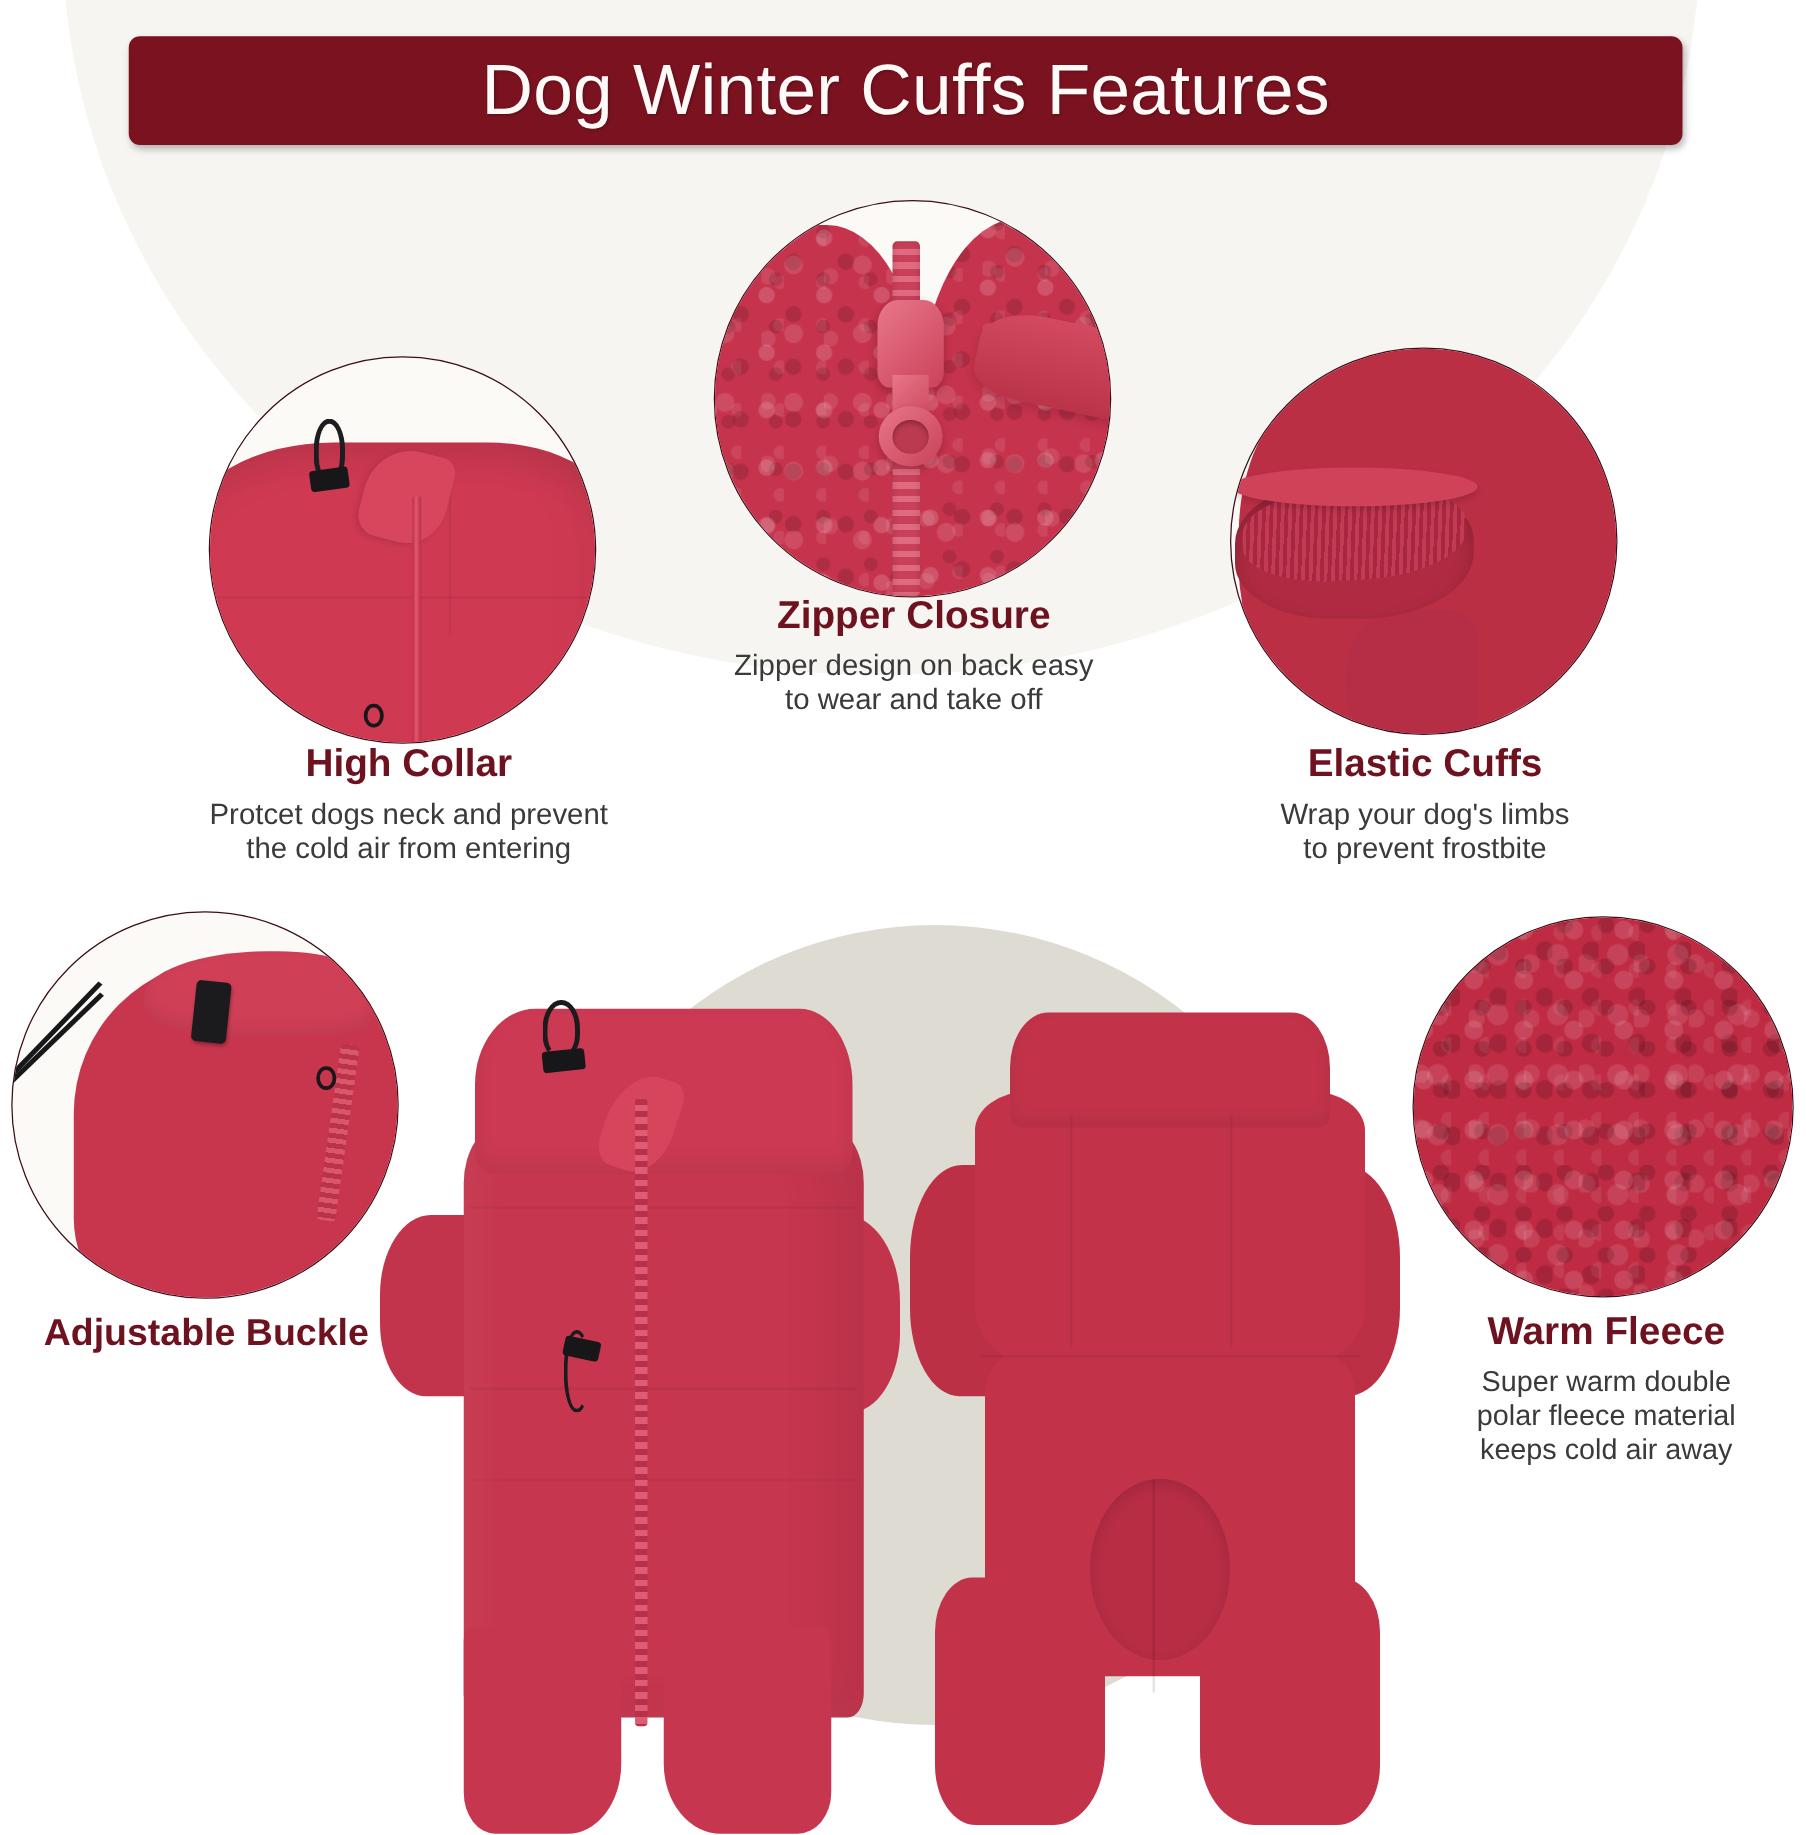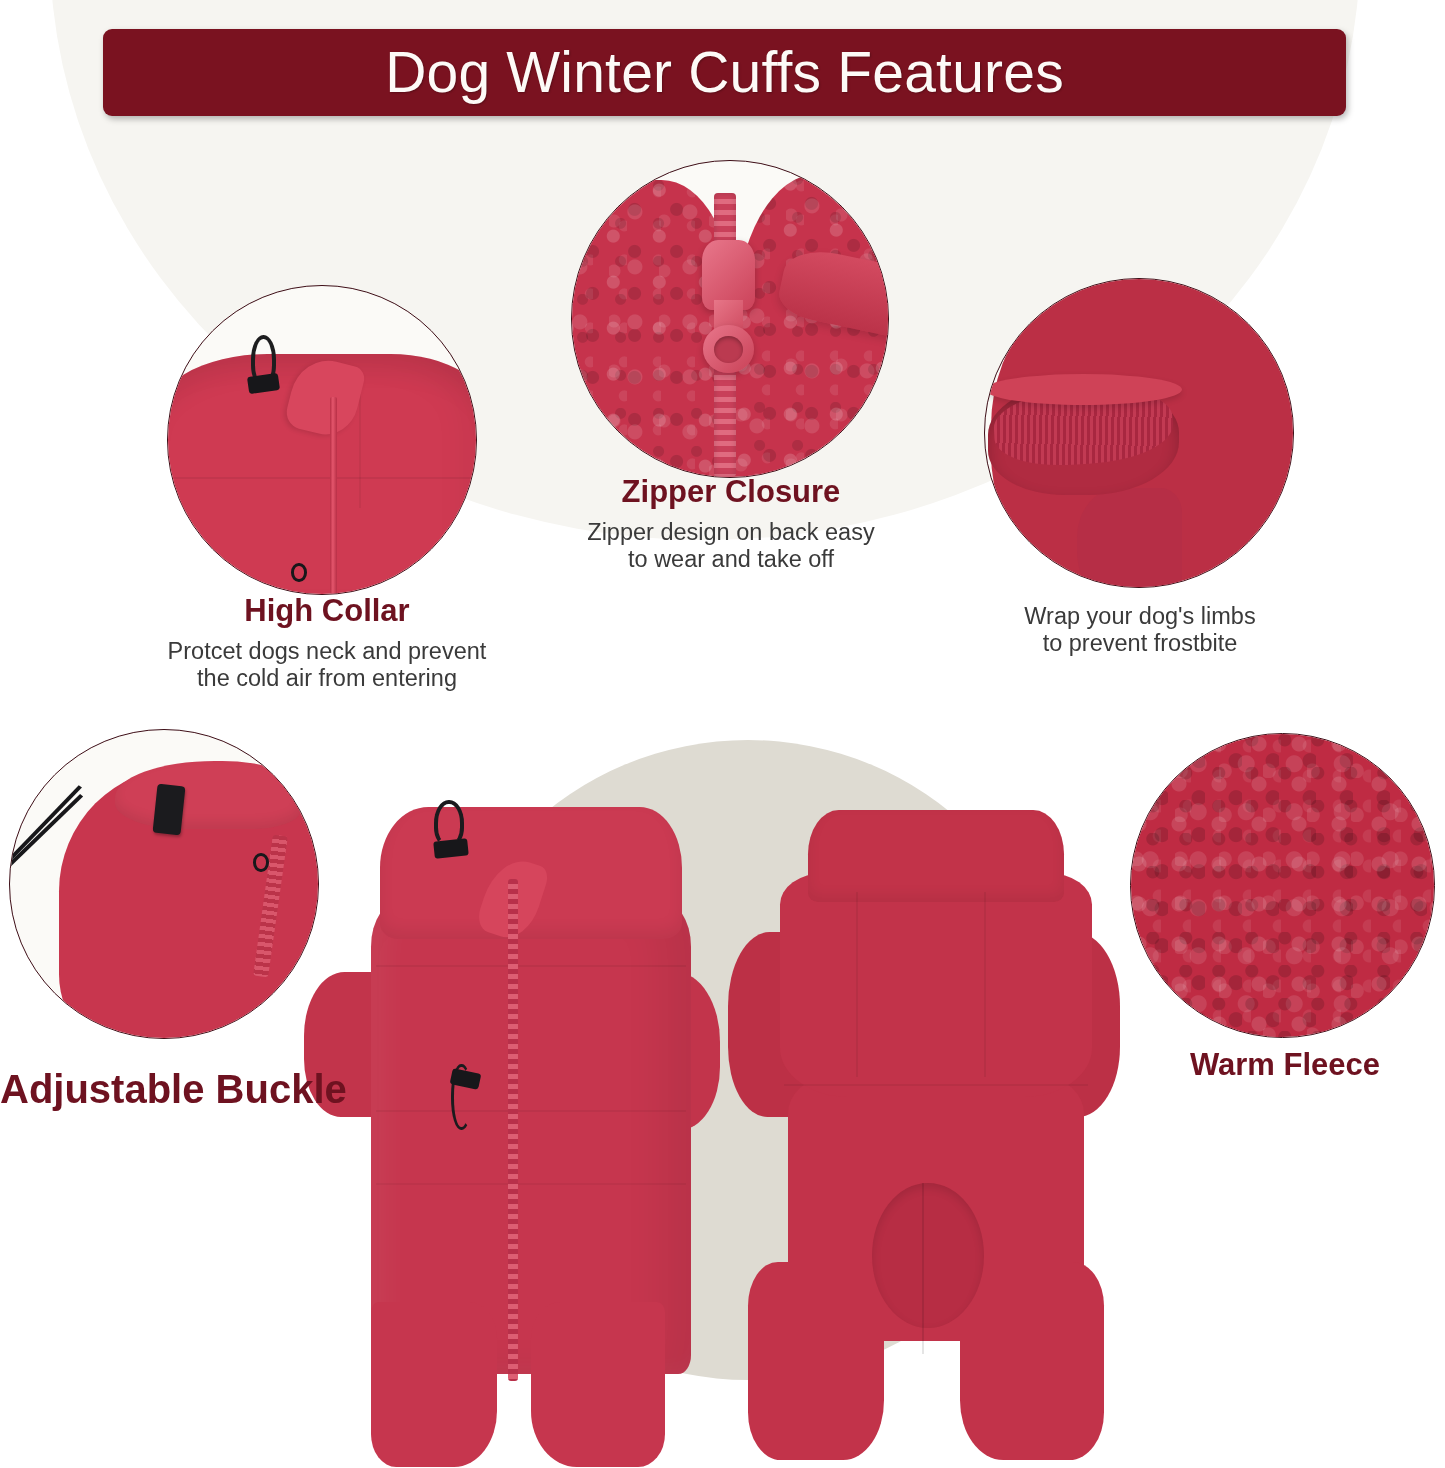--- a/index.html
+++ b/index.html
@@ -283,21 +283,21 @@
     margin-top: 9px;
     white-space: pre-line;
   }
 
   .cap-collar  { left: 107px;  top: 594px;  width: 440px; }
   .cap-zipper  { left: 521px;  top: 475px;  width: 420px; }
   .cap-cuffs   { left: 930px;  top: 594px;  width: 420px; }
   .cap-buckle  { left: 0px;    top: 1050px; width: 330px; }
   .cap-fleece  { left: 1125px; top: 1048px; width: 320px; }
 
-  .cap-buckle .cap-title { font-size: 40px; margin-top: 17px; }
+  .cap-buckle .cap-title { font-size: 30px; }
   .cap-buckle .cap-desc  { font-size: 23px; }
   .cap-fleece .cap-desc  { font-size: 23px; }
 
   
   .product { position: absolute; z-index: 5; }
 
   
   .prod-front { left: 300px; top: 800px; width: 420px; height: 660px; }
   .pf-collar {
     position: absolute; left: 19%; top: 1%; width: 72%; height: 20%;
@@ -527,25 +527,29 @@
 to wear and take off</div>
   </div>
 
   <div class="caption cap-collar">
     <div class="cap-title">High Collar</div>
     <div class="cap-desc">Protcet dogs neck and prevent
 the cold air from entering</div>
   </div>
 
   <div class="caption cap-cuffs">
+    <div class="cap-title">Elastic Cuffs</div>
     <div class="cap-desc">Wrap your dog's limbs
 to prevent frostbite</div>
   </div>
 
   <div class="caption cap-buckle">
     <div class="cap-title">Adjustable Buckle</div>
   </div>
 
   <div class="caption cap-fleece">
     <div class="cap-title">Warm Fleece</div>
+    <div class="cap-desc">Super warm double
+polar fleece material
+keeps cold air away</div>
   </div>
 
 </div>
 
 </body></html>

